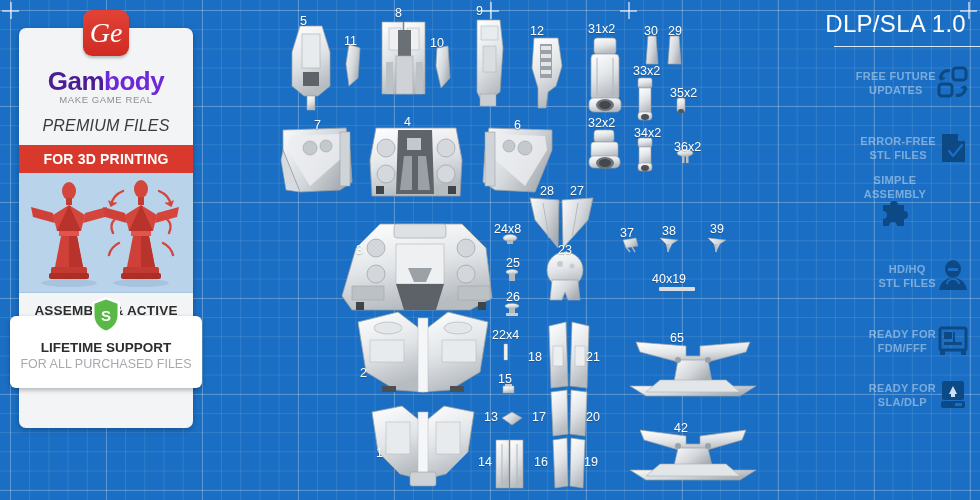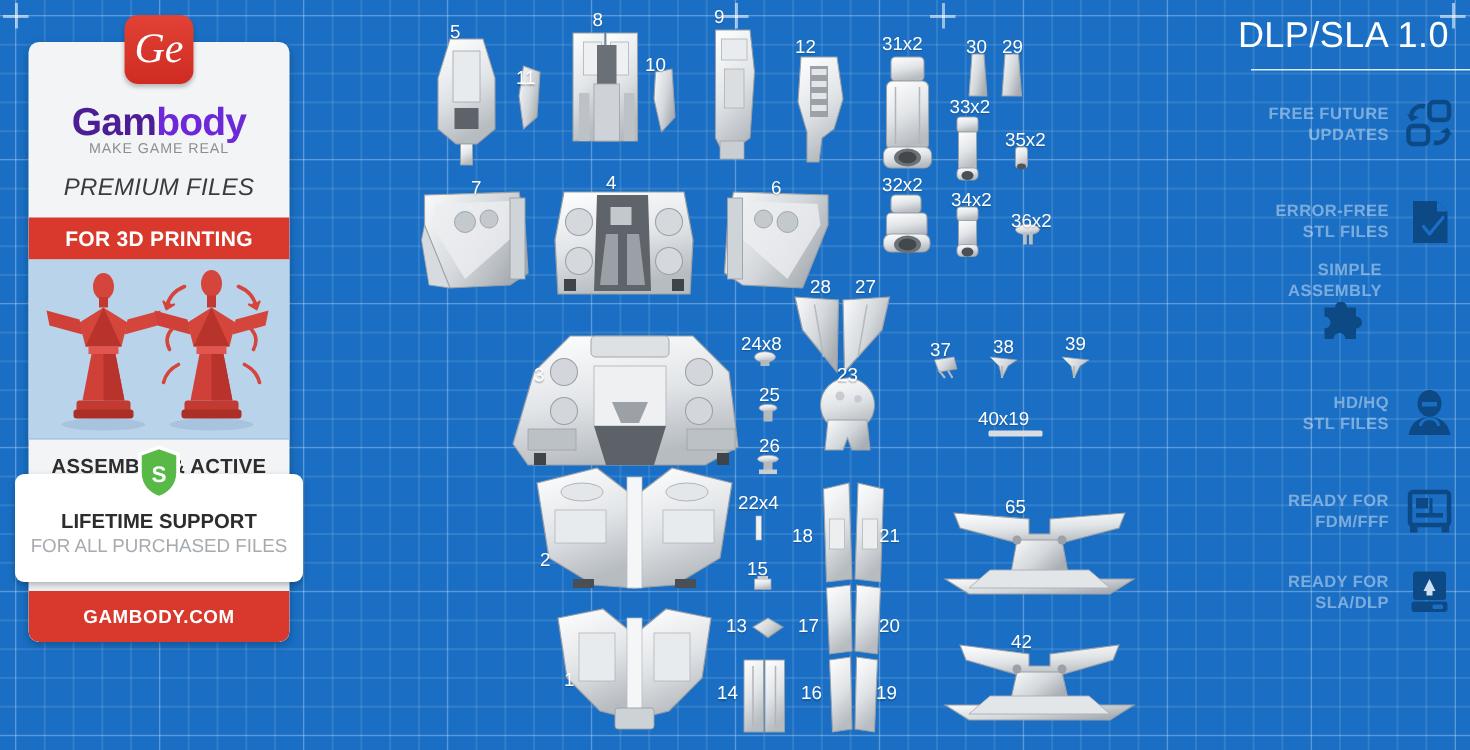--- a/index.html
+++ b/index.html
@@ -78,21 +78,21 @@
 
   
   #features { position:absolute; right:0; top:0; width:160px; height:489px; }
   .dlp-title {
     position:absolute; right: 14px; top: 10px; color:#fff; font-size: 24px; letter-spacing:0.3px;
   }
   .dlp-rule { position:absolute; right: 0px; top: 46px; width: 146px; height: 1px; background: rgba(255,255,255,0.85); }
   .feat { position:absolute; right: 10px; width: 150px; height: 46px; display:flex; align-items:center; justify-content:flex-end; }
   .feat .ftxt {
     color: rgba(255,255,255,0.42); font-size: 11px; font-weight:bold;
-    text-align:right; line-height: 14px; letter-spacing:0.3px; margin-right: 10px;
+    text-align:center; line-height: 14px; letter-spacing:0.3px; margin-right: 0;
   }
   .feat .ficon { width: 34px; height: 34px; flex: 0 0 34px; }
   .feat .ficon svg { display:block; }
   .plabel {
     position:absolute; color:#fff; font-size: 12.5px; white-space:nowrap;
     text-shadow: 0 1px 1px rgba(0,0,0,0.25);
   }
   .meas-line { position:absolute; height:4px; background:#d9dde1; border-radius:1px; }
 </style>
 </head>
@@ -386,21 +386,21 @@
       <path d="M660 464 L726 464 L740 476 L646 476 Z" fill="#e3e6e9" stroke="#a9aeb3" stroke-width="0.6"></path>
       <circle cx="678" cy="446" r="3" fill="#9ba1a7"></circle>
       <circle cx="708" cy="446" r="3" fill="#9ba1a7"></circle>
     </g>
   </svg>
 
   <div class="meas-line" style="left:659px; top:287px; width:36px;"></div>
 
   <div id="labels">
       <div class="plabel" style="left: 300px; top: 14px;">5</div>
-      <div class="plabel" style="left: 344px; top: 34px; margin-top: 11px;">11</div>
+      <div class="plabel" style="left: 344px; top: 34px;">11</div>
       <div class="plabel" style="left: 395px; top: 6px;">8</div>
       <div class="plabel" style="left: 430px; top: 36px;">10</div>
       <div class="plabel" style="left: 476px; top: 4px;">9</div>
       <div class="plabel" style="left: 530px; top: 24px;">12</div>
       <div class="plabel" style="left: 588px; top: 22px; text-align: center;">31x2</div>
       <div class="plabel" style="left: 644px; top: 24px;">30</div>
       <div class="plabel" style="left: 668px; top: 24px;">29</div>
       <div class="plabel" style="left: 633px; top: 64px;">33x2</div>
       <div class="plabel" style="left: 670px; top: 86px;">35x2</div>
       <div class="plabel" style="left: 588px; top: 116px;">32x2</div>
@@ -486,21 +486,20 @@
               <path d="M100 70 q-8 4 -10 12"></path>
               <path d="M144 70 q8 4 10 12"></path>
             </g>
           </g>
         </svg>
       </div>
 
       <div class="assembly">ASSEMBLY &amp; ACTIVE</div>
       <div class="scale">IN SCALE 1:1700, 1:3400</div>
 
-      <div class="gambodycom">GAMBODY.COM</div>
     </div>
 
     <div class="lifetime">
       <svg class="shield" viewBox="0 0 32 38">
         <path d="M16 1 L30 6 V19 C30 29 23 35 16 37 C9 35 2 29 2 19 V6 Z" fill="#ffffff"></path>
         <path d="M16 3.5 L27.5 7.7 V19 C27.5 27.6 21.6 32.7 16 34.5 C10.4 32.7 4.5 27.6 4.5 19 V7.7 Z" fill="#58b947"></path>
         <text x="16" y="25" font-size="15" font-family="Liberation Sans, sans-serif" font-weight="bold" fill="#ffffff" text-anchor="middle">S</text>
       </svg>
       <div class="l1">LIFETIME SUPPORT</div>
       <div class="l2">FOR ALL PURCHASED FILES</div>

